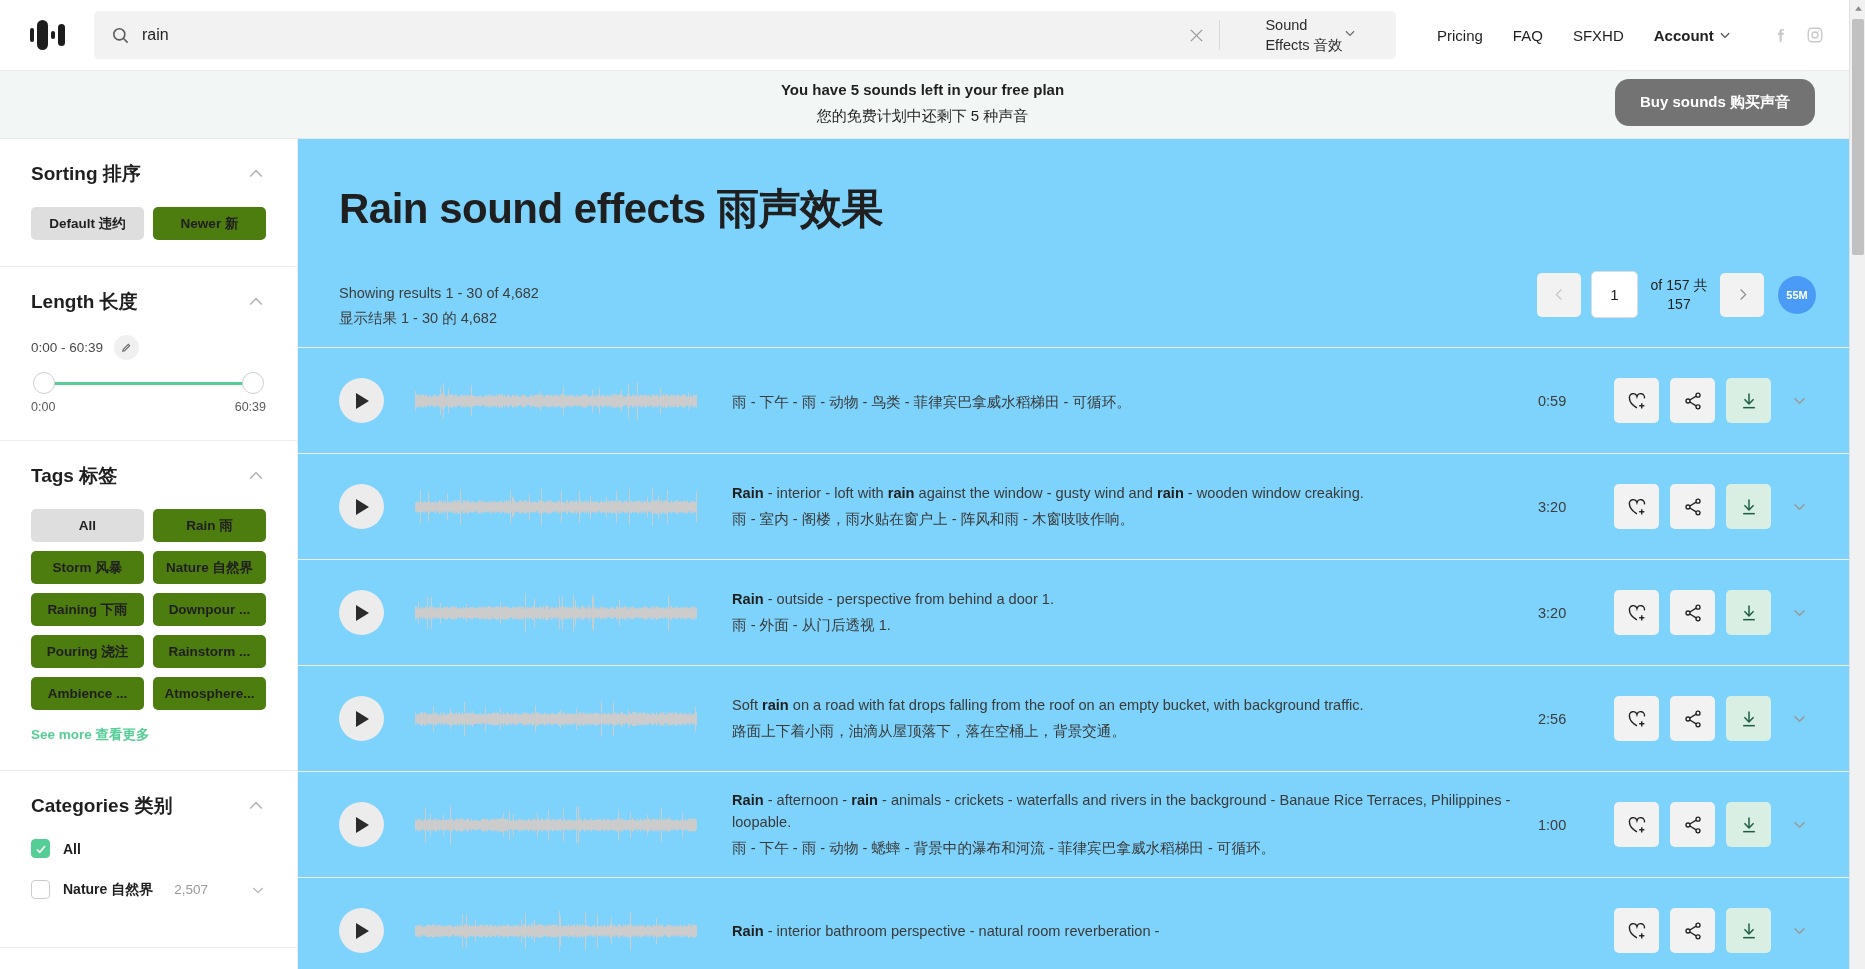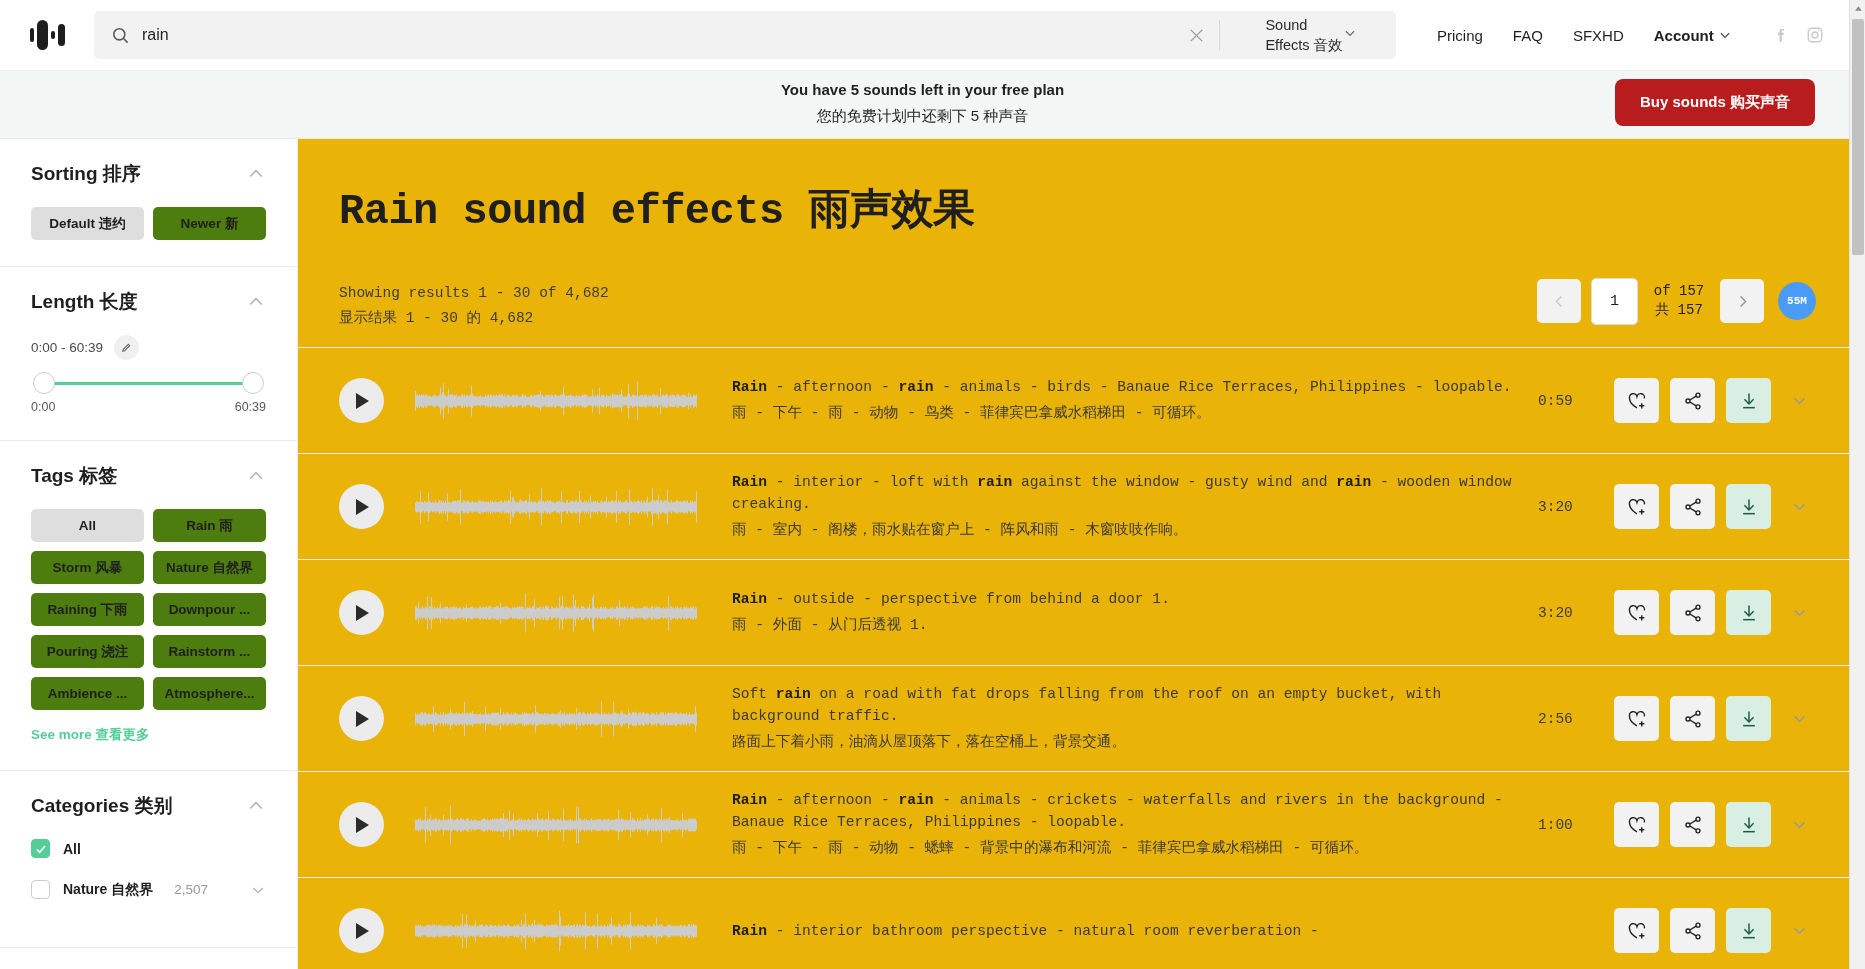--- a/index.html
+++ b/index.html
@@ -82,21 +82,21 @@
   }
   .banner-text {
     position: absolute; left: 0; right: 4px; top: 10px;
     text-align: center;
   }
   .banner-l1 { font-size: 15px; font-weight: bold; color: #1f1f1f; }
   .banner-l2 { font-size: 15px; font-weight: normal; color: #1f1f1f; margin-top: 9px; }
   .buy-btn {
     position: absolute; left: 1615px; top: 79px;
     width: 200px; height: 47px;
-    background: #b91c1c; border: none; border-radius: 8px;
+    background: #737373; border: none; border-radius: 14px;
     color: #ffffff; font-size: 15px; font-weight: bold;
     font-family: "Liberation Sans", sans-serif;
     cursor: pointer;
   }
 
   
   .sidebar {
     position: absolute; top: 139px; left: 0;
     width: 298px; height: 830px;
     background: #ffffff;
@@ -155,30 +155,30 @@
     cursor: pointer; flex: 0 0 19px;
   }
   .cbox.checked { background: #55cd97; border-color: #55cd97; }
   .cat-label { font-size: 14px; font-weight: bold; color: #1f1f1f; }
   .cat-count { font-size: 13.5px; color: #999999; font-weight: normal; margin-left: 8px; }
 
   
   .main {
     position: absolute; top: 139px; left: 298px;
     width: 1551px; height: 830px;
-    background: #eab308; overflow: hidden; font-family: Liberation Mono, monospace;
+    background: #7dd3fc; overflow: hidden;
   }
   .page-title {
     margin: 42px 0 0 41px;
     font-size: 42px; font-weight: bold; color: #1f1f1f;
     letter-spacing: -0.5px;
   }
   .results-bar {
     margin: 44px 0 0 0; padding: 0 33px 0 41px;
-    display: flex; align-items: center; justify-content: space-between;
+    display: flex; align-items: flex-start; justify-content: space-between;
   }
   .results-count { font-size: 14.5px; color: #3d3d3d; line-height: 25px; }
   .pager { display: flex; align-items: center; gap: 10px; margin-top: -10px; }
   .pg-btn {
     width: 44px; height: 44px; border-radius: 5px;
     background: #f2f2f2; display: flex; align-items: center; justify-content: center;
     cursor: pointer; border: none;
   }
   .pg-num {
     width: 47px; height: 47px; border-radius: 5px;
@@ -735,21 +735,20 @@
             <rect x="275" y="17.282870370370368" width="1" height="13.43425925925926" fill="#cccccc"></rect>
             <rect x="276" y="19.876826131687242" width="1" height="8.246347736625514" fill="#cccccc"></rect>
             <rect x="277" y="19.84423868312757" width="1" height="8.311522633744856" fill="#cccccc"></rect>
             <rect x="278" y="17.57999828532236" width="1" height="12.840003429355281" fill="#cccccc"></rect>
             <rect x="279" y="17.63275462962963" width="1" height="12.73449074074074" fill="#cccccc"></rect>
             <rect x="280" y="18.657265946502058" width="1" height="10.685468106995884" fill="#cccccc"></rect>
             <rect x="281" y="17.388567386831276" width="1" height="13.222865226337449" fill="#cccccc"></rect>
             <rect x="0" y="20" width="282" height="8" fill="#cccccc"></rect>
           </svg></div>
         <div class="row-text">
-          <div class="desc-en"><b>Rain</b> - afternoon - <b>rain</b> - animals - birds - Banaue Rice Terraces, Philippines - loopable.</div>
           <div class="desc-cn">雨 - 下午 - 雨 - 动物 - 鸟类 - 菲律宾巴拿威水稻梯田 - 可循环。</div>
         </div>
         <div class="dur">0:59</div>
         <div class="acts">
           <div class="act">
             <svg width="21" height="21" viewBox="0 0 24 24" fill="none" stroke="#1f1f1f" stroke-width="1.6">
               <path d="M12.5 20.5S4 15 4 9.6A4.1 4.1 0 0 1 12.5 7.4 4.1 4.1 0 0 1 21 9.6"></path>
               <line x1="18" y1="15" x2="18" y2="21"></line>
               <line x1="15" y1="18" x2="21" y2="18"></line>
             </svg>

